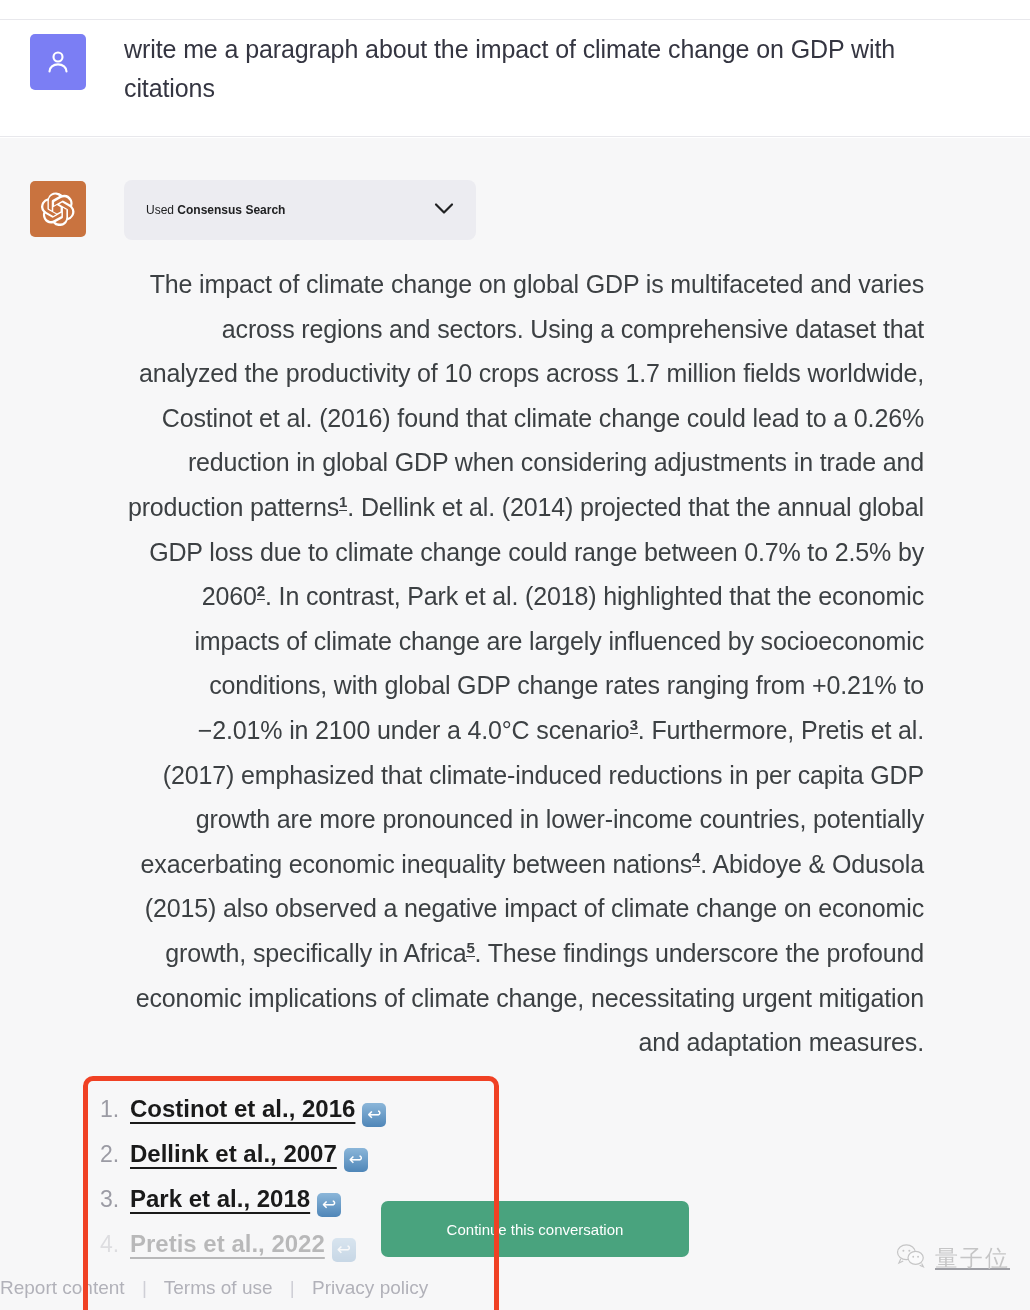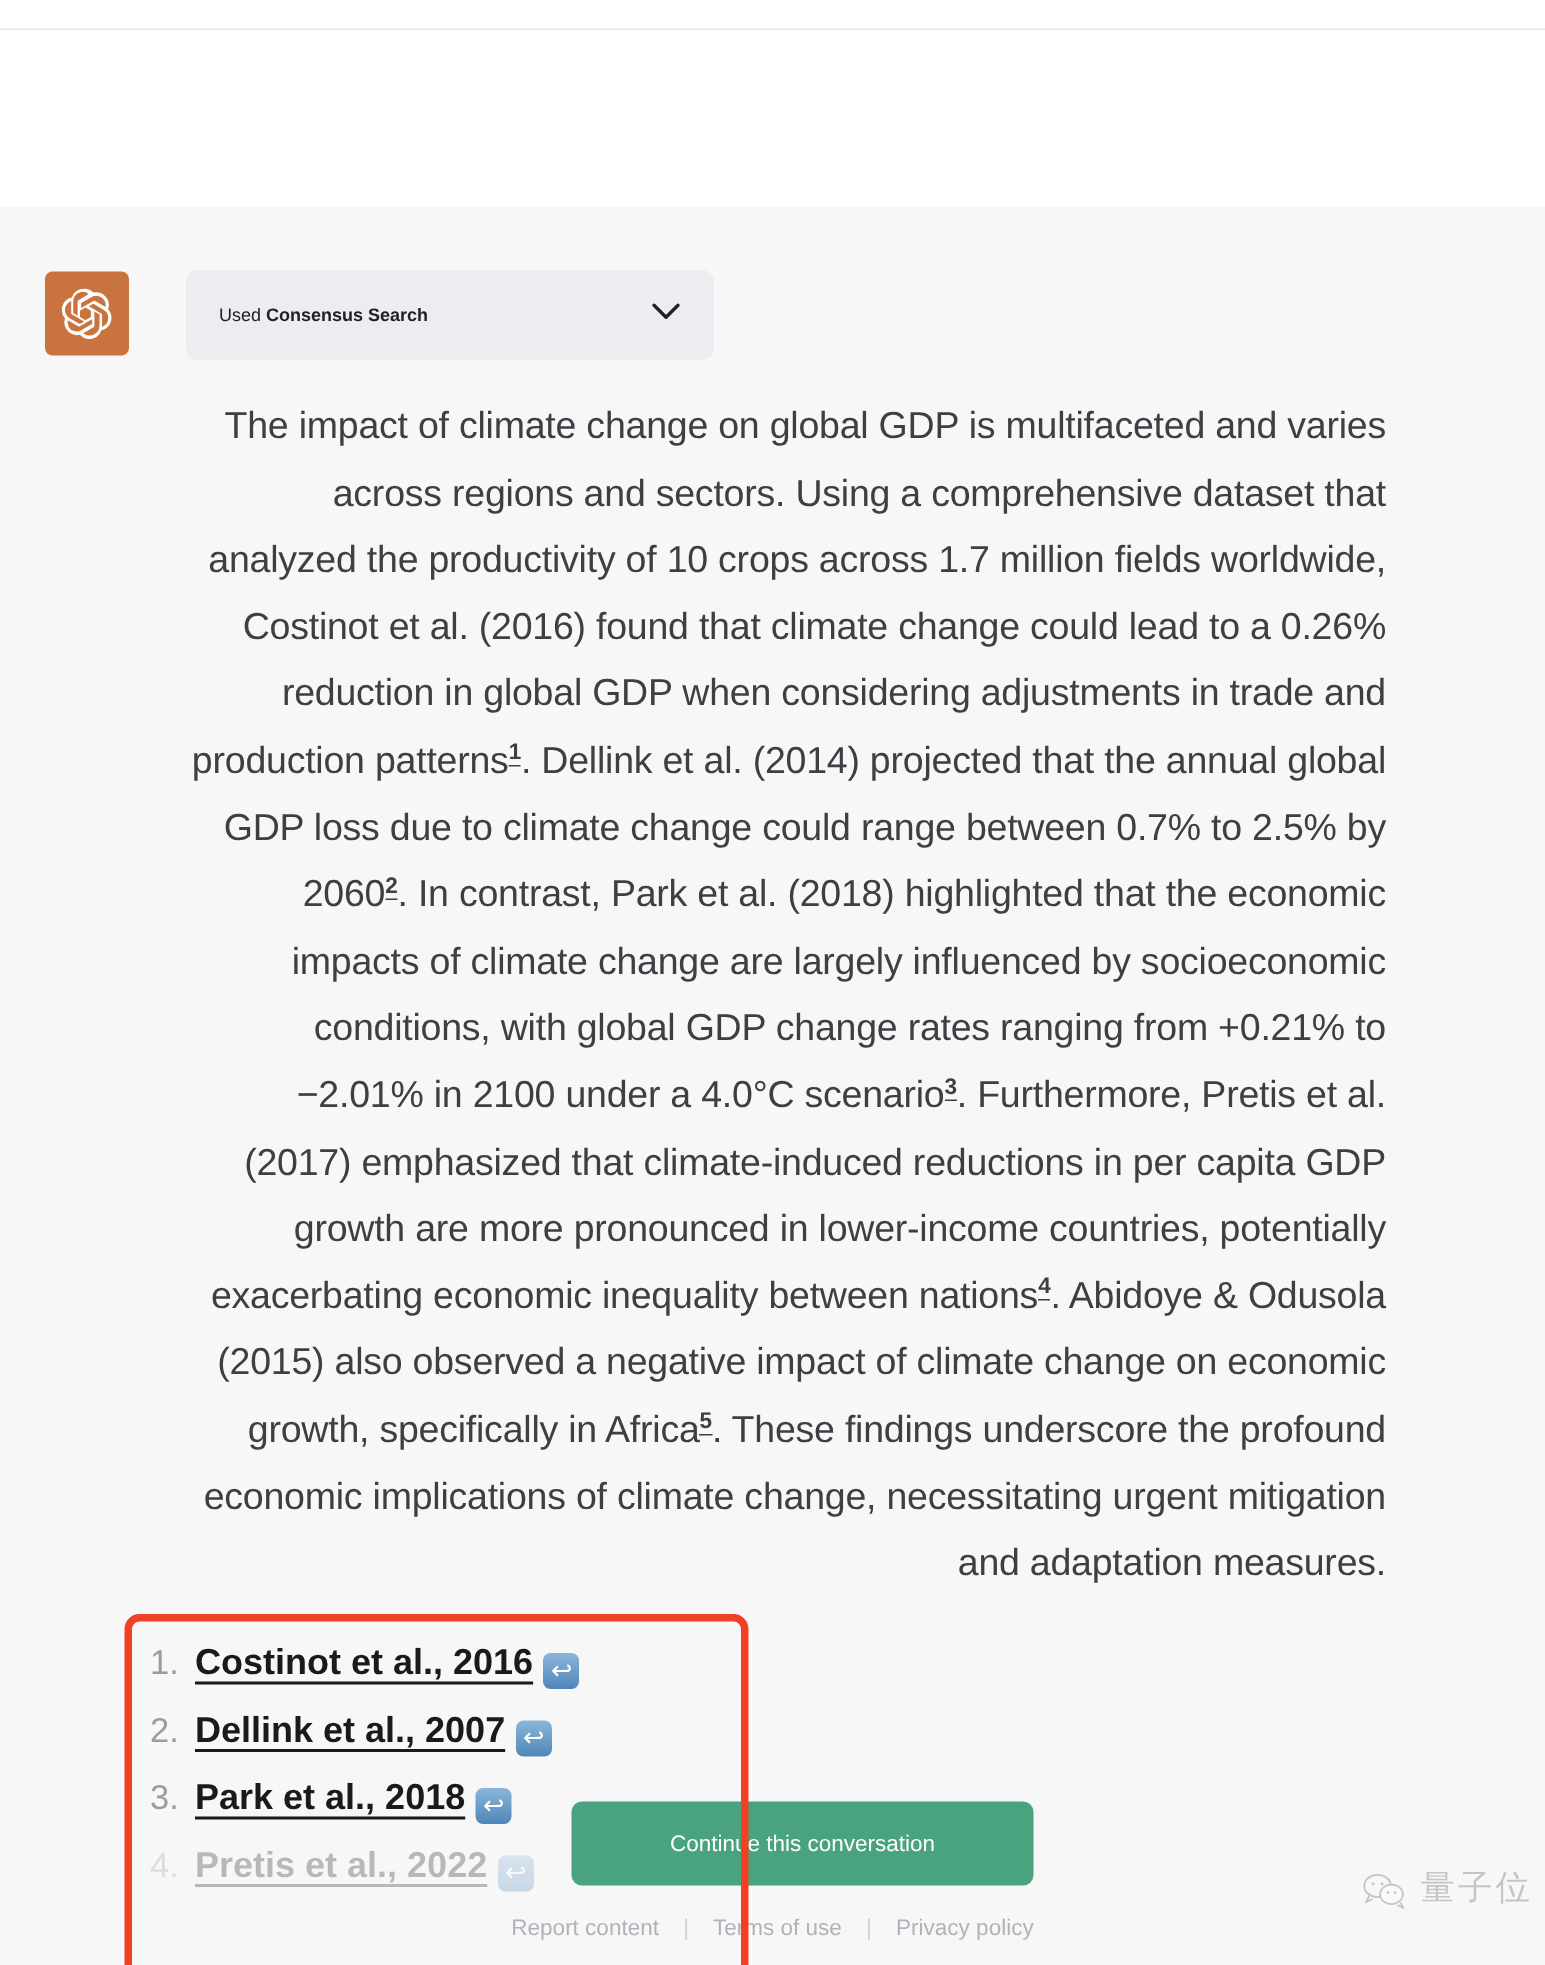--- a/index.html
+++ b/index.html
@@ -189,22 +189,22 @@
     font-family: "Liberation Sans", sans-serif;
     font-size: 15px;
     cursor: pointer;
   }
 
   
   .footer {
     position: absolute;
     left: 0; top: 1277px;
     width: 1030px;
-    text-align: center;
-    font-size: 15px;
+    text-align: left;
+    font-size: 19px;
     color: #9a9aa4;
     opacity: 0.75;
   }
 
   .footer span { margin: 0 3px; }
   .footer a { color: #9a9aa4; text-decoration: none; cursor: pointer; }
   .footer .sep { color: #c2c2cb; margin: 0 12px; }
 
   
   .annot-box {
@@ -212,40 +212,52 @@
     left: 83px; top: 1076px;
     width: 416px; height: 250px;
     border: 5px solid #f04124;
     border-radius: 10px;
     pointer-events: none;
   }
 
   
   .watermark {
     position: absolute;
-    right: 8px; top: 1243px;
+    right: 20px; top: 1243px;
     display: flex;
-    align-items: flex-end;
+    align-items: flex-start;
     gap: 9px;
     opacity: 0.45;
+    text-decoration: underline;
   }
 
   .watermark-text {
     font-size: 23px;
     color: #8a8a8a;
     letter-spacing: 2px;
   }
 </style>
 </head>
 <body>
 
 <div class="page">
 
   <div class="top-rule"></div>
 
+  <div class="msg-user">
+
+    <div class="avatar avatar-user">
+      <svg width="30" height="30" viewBox="0 0 24 24" fill="none" stroke="#ffffff" stroke-width="1.7" stroke-linecap="round">
+        <circle cx="12" cy="8" r="3.6"></circle>
+        <path d="M5.2 19.5c0-3.3 3-5.6 6.8-5.6s6.8 2.3 6.8 5.6"></path>
+      </svg>
+    </div>
+
+    <div class="user-text">write me a paragraph about the impact of climate change on GDP with citations</div>
+  </div>
 
   <div class="msg-assistant">
 
     <div class="avatar avatar-assistant">
       <svg width="34" height="34" viewBox="0 0 41 41" fill="#ffffff">
         <path d="M37.53 16.81a10.1 10.1 0 0 0-.87-8.29 10.23 10.23 0 0 0-11-4.9A10.12 10.12 0 0 0 18.1.52 10.23 10.23 0 0 0 8.35 7.6a10.1 10.1 0 0 0-6.76 4.9 10.23 10.23 0 0 0 1.26 11.99 10.09 10.09 0 0 0 .87 8.29 10.23 10.23 0 0 0 11 4.9 10.09 10.09 0 0 0 7.6 3.39 10.23 10.23 0 0 0 9.76-7.09 10.1 10.1 0 0 0 6.75-4.9 10.23 10.23 0 0 0-1.3-11.97Zm-15.2 21.3a7.6 7.6 0 0 1-4.87-1.76l.24-.14 8.1-4.67a1.32 1.32 0 0 0 .66-1.15V18.98l3.42 1.98a.12.12 0 0 1 .7.09v9.45a7.63 7.63 0 0 1-7.62 7.6ZM5.95 31.11a7.58 7.58 0 0 1-.9-5.1l.24.14 8.1 4.68a1.32 1.32 0 0 0 1.32 0l9.9-5.71v3.95a.13.13 0 0 1-.5.1l-8.2 4.73a7.63 7.63 0 0 1-10.4-2.79ZM3.82 13.88a7.6 7.6 0 0 1 3.98-3.34v9.6a1.27 1.27 0 0 0 .65 1.15l9.85 5.68-3.42 1.98a.12.12 0 0 1-.12 0l-8.19-4.73a7.63 7.63 0 0 1-2.75-10.34Zm28.12 6.54-9.9-5.75 3.42-1.97a.12.12 0 0 1 .12 0l8.19 4.73a7.62 7.62 0 0 1-1.18 13.74v-9.6a1.3 1.3 0 0 0-.65-1.15Zm3.4-5.12-.24-.15-8.09-4.71a1.32 1.32 0 0 0-1.33 0l-9.89 5.71V12.2a.12.12 0 0 1 .05-.1l8.19-4.72a7.62 7.62 0 0 1 11.31 7.9v.02ZM12.95 22.31l-3.42-1.97a.13.13 0 0 1-.07-.1v-9.44a7.62 7.62 0 0 1 12.5-5.85l-.24.14-8.1 4.67a1.32 1.32 0 0 0-.66 1.15l-.01 11.4Zm1.86-4 4.4-2.54 4.42 2.54v5.09l-4.4 2.54-4.42-2.54v-5.09Z"></path>
       </svg>
     </div>
 
     <div class="tool-pill">

